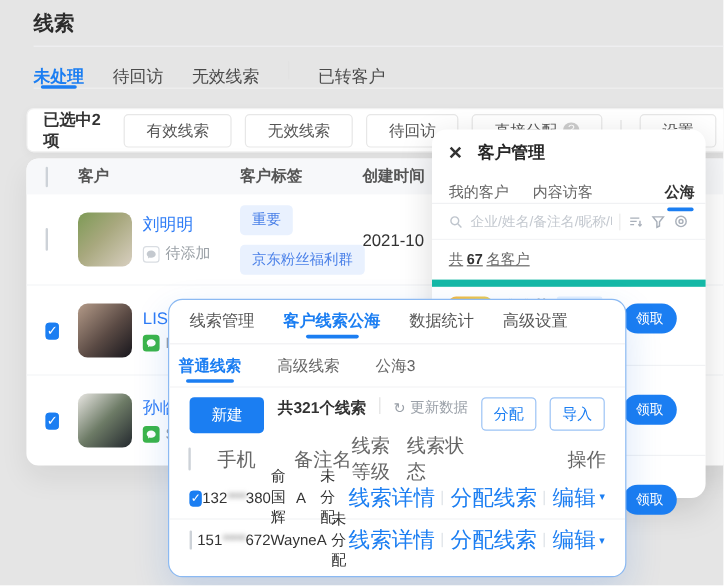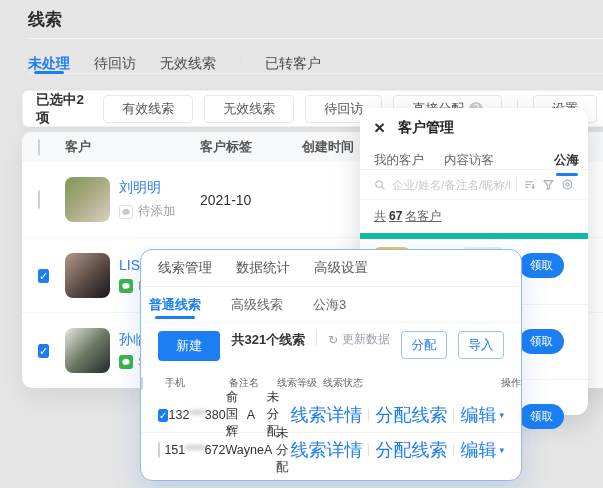--- a/index.html
+++ b/index.html
@@ -87,21 +87,21 @@
   .lp-stab { cursor:pointer; position:relative; height:100%; display:flex; align-items:center; white-space:nowrap; }
   .lp-stab.active { color:#1b7ef2; font-weight:bold; }
   .lp-stab.active::after { content:""; position:absolute; left:50%; transform:translateX(-50%); bottom:3px; width:40px; height:3px; border-radius:2px; background:#1b7ef2; }
   .lp-actions { display:flex; align-items:flex-start; gap:11px; padding:8px 17px 8px; height:46px; }
   .btn-new { background:#1b7ef2; color:#fff; border:none; width:88px; height:30px; border-radius:4px; font-size:13px; cursor:pointer; font-family:inherit; }
   .lp-count { font-size:13px; font-weight:bold; color:#333; white-space:nowrap; }
   .lp-adiv { width:1px; height:14px; background:#e2e2e2; }
   .lp-refresh { font-size:12px; color:#9aa0a8; display:flex; align-items:center; gap:4px; cursor:pointer; white-space:nowrap; }
   .btn-outline { background:#fff; border:1px solid #9cc3f5; color:#1b7ef2; width:64px; height:28px; border-radius:4px; font-size:12.5px; cursor:pointer; font-family:inherit; }
   .btn-outline.first { margin-left:auto; }
-  .lp-thead { display:flex; align-items:center; height:28px; padding:0 0; font-size:10px; color:#666; }
+  .lp-thead { display:flex; align-items:center; height:28px; padding:0 16px; font-size:16px; color:#666; }
   .lp-row { display:flex; align-items:center; height:35px; padding:0 17px; font-size:12.5px; color:#333; }
   .lp-row + .lp-row { border-top:1px solid #f2f3f5; }
   .lp-thead .cb, .lp-row .cb { width:14px; height:14px; }
   .lp-row .cb.on { line-height:13px; font-size:10px; }
   .k1 { width:24px; }
   .k2 { width:64px; white-space:nowrap; }
   .k3 { width:48px; }
   .k4 { width:46px; }
   .k5 { width:54px; }
   .k6 { flex:1; text-align:right; display:flex; justify-content:flex-end; align-items:center; white-space:nowrap; }
@@ -173,20 +173,24 @@
             <div class="wx-line">
               <span class="wx-ic wx-grey">
                 <svg width="10" height="10" viewBox="0 0 24 24">
                     <path fill="#c4c9cf" d="M12 4C7 4 3 7.2 3 11.2c0 2.3 1.3 4.3 3.3 5.6L5.5 20l3.4-1.7c1 .3 2 .4 3.1.4 5 0 9-3.2 9-7.2S17 4 12 4z"></path>
                   </svg>
               </span>
               <span>待添加</span>
             </div>
           </div>
         </div>
+        <div class="c3 tagcol">
+          <span class="tag">重要</span>
+          <span class="tag">京东粉丝福利群</span>
+        </div>
         <div class="c4 created">2021-10</div>
       </div>
 
       <div class="trow">
         <div class="c1"><span class="cb on">✓</span></div>
         <div class="c2">
           <div class="avatar av2"></div>
           <div>
             <div class="cust-name">LISA</div>
             <div class="wx-line">
@@ -286,20 +290,23 @@
     <div class="cp-row rest">
       <button class="claim">领取</button>
     </div>
   </div>
 
   <div class="leads-panel">
     <div class="lp-tabs">
       <div class="lp-tab">
           <span>线索管理</span>
         </div>
+      <div class="lp-tab active">
+          <span>客户线索公海</span>
+        </div>
       <div class="lp-tab">
           <span>数据统计</span>
         </div>
       <div class="lp-tab">
           <span>高级设置</span>
         </div>
     </div>
     <div class="lp-subtabs">
       <div class="lp-stab active">
           <span>普通线索</span>

